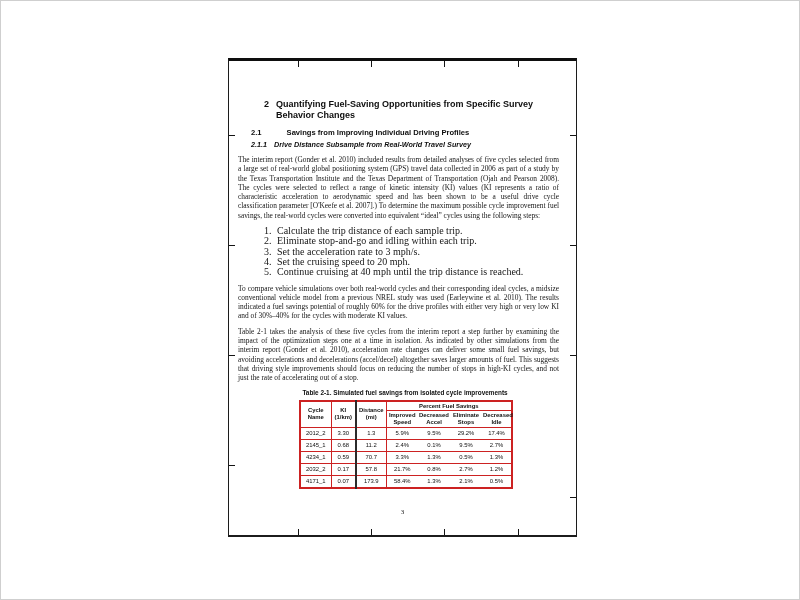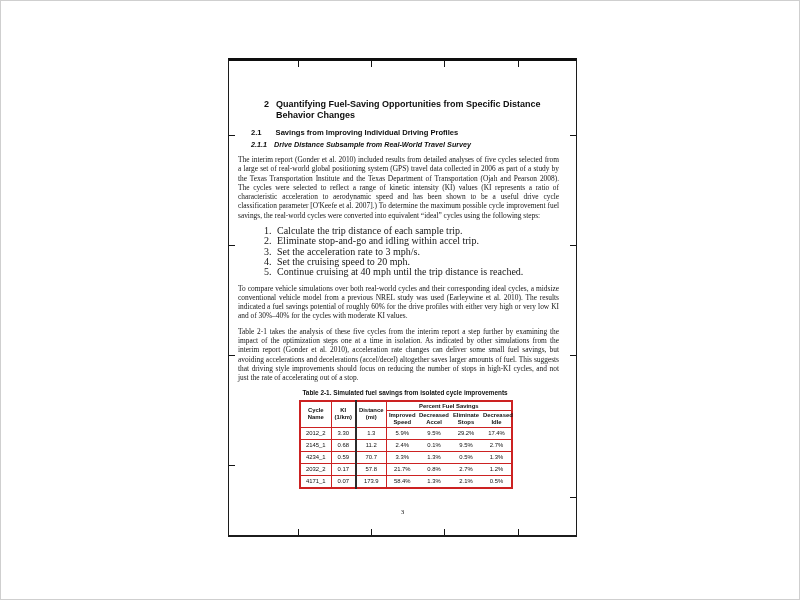--- a/index.html
+++ b/index.html
@@ -20,21 +20,21 @@
   .tick.t { top:0; width:1px; height:6px; }
   .tick.b { bottom:0; width:1px; height:6px; }
   .tick.l { left:0; height:1px; width:6px; }
   .tick.r { right:0; height:1px; width:6px; }
 
   .content { position:absolute; left:9px; top:38px; width:321px; color:#161616; }
 
   h1.section { display:flex; gap:7px; margin:0 0 7px 26px;
     font:bold 9px/11px "Liberation Sans", sans-serif; color:#0f0f0f; }
   h1.section .ttl { max-width:266px; }
-  h2.subsection { display:flex; gap:14px; margin:0 0 3px 13px;
+  h2.subsection { display:flex; gap:25px; margin:0 0 3px 13px;
     font:bold 7.6px/9px "Liberation Sans", sans-serif; color:#0f0f0f; }
   h3.subsubsection { display:flex; gap:7px; margin:0 0 5px 13px;
     font:italic bold 7.2px/9px "Liberation Sans", sans-serif; color:#0f0f0f; }
 
   p.body { margin:6px 0 6px 0; font-size:7.4px; line-height:9.3px; text-align:justify; }
   ol.steps { margin:0 0 6px 0; padding:0 0 0 36px; font-size:10px; line-height:10.3px; }
   ol.steps li { padding-left:3px; }
 
   .table-block { width:212px; margin-left:61px; }
   .caption { text-align:center; font:bold 6.4px/8px "Liberation Sans", sans-serif;
@@ -78,38 +78,38 @@
   <div class="tick l" style="top:404px"></div>
   <div class="tick r" style="top:74px"></div>
   <div class="tick r" style="top:184px"></div>
   <div class="tick r" style="top:294px"></div>
   <div class="tick r" style="top:436px"></div>
 
   <div class="content">
 
     <h1 class="section">
       <span class="num">2</span>
-      <span class="ttl">Quantifying Fuel-Saving Opportunities from Specific Distance Behavior Changes</span>
+      <span class="ttl">Quantifying Fuel-Saving Opportunities from Specific Survey Behavior Changes</span>
     </h1>
 
     <h2 class="subsection">
       <span>2.1</span>
       <span>Savings from Improving Individual Driving Profiles</span>
     </h2>
 
     <h3 class="subsubsection">
       <span>2.1.1</span>
       <span>Drive Distance Subsample from Real-World Travel Survey</span>
     </h3>
 
     <p class="body">The interim report (Gonder et al. 2010) included results from detailed analyses of five cycles selected from a large set of real-world global positioning system (GPS) travel data collected in 2006 as part of a study by the Texas Transportation Institute and the Texas Department of Transportation (Ojah and Pearson 2008). The cycles were selected to reflect a range of kinetic intensity (KI) values (KI represents a ratio of characteristic acceleration to aerodynamic speed and has been shown to be a useful drive cycle classification parameter [O'Keefe et al. 2007].) To determine the maximum possible cycle improvement fuel savings, the real-world cycles were converted into equivalent “ideal” cycles using the following steps:</p>
 
     <ol class="steps">
       <li>Calculate the trip distance of each sample trip.</li>
-      <li>Eliminate stop-and-go and idling within accel trip.</li>
+      <li>Eliminate stop-and-go and idling within each trip.</li>
       <li>Set the acceleration rate to 3 mph/s.</li>
       <li>Set the cruising speed to 20 mph.</li>
       <li>Continue cruising at 40 mph until the trip distance is reached.</li>
     </ol>
 
     <p class="body">To compare vehicle simulations over both real-world cycles and their corresponding ideal cycles, a midsize conventional vehicle model from a previous NREL study was used (Earleywine et al. 2010). The results indicated a fuel savings potential of roughly 60% for the drive profiles with either very high or very low KI and of 30%–40% for the cycles with moderate KI values.</p>
 
     <p class="body">Table 2-1 takes the analysis of these five cycles from the interim report a step further by examining the impact of the optimization steps one at a time in isolation. As indicated by other simulations from the interim report (Gonder et al. 2010), acceleration rate changes can deliver some small fuel savings, but avoiding accelerations and decelerations (accel/decel) altogether saves larger amounts of fuel. This suggests that driving style improvements should focus on reducing the number of stops in high-KI cycles, and not just the rate of accelerating out of a stop.</p>
 
     <div class="table-block">

